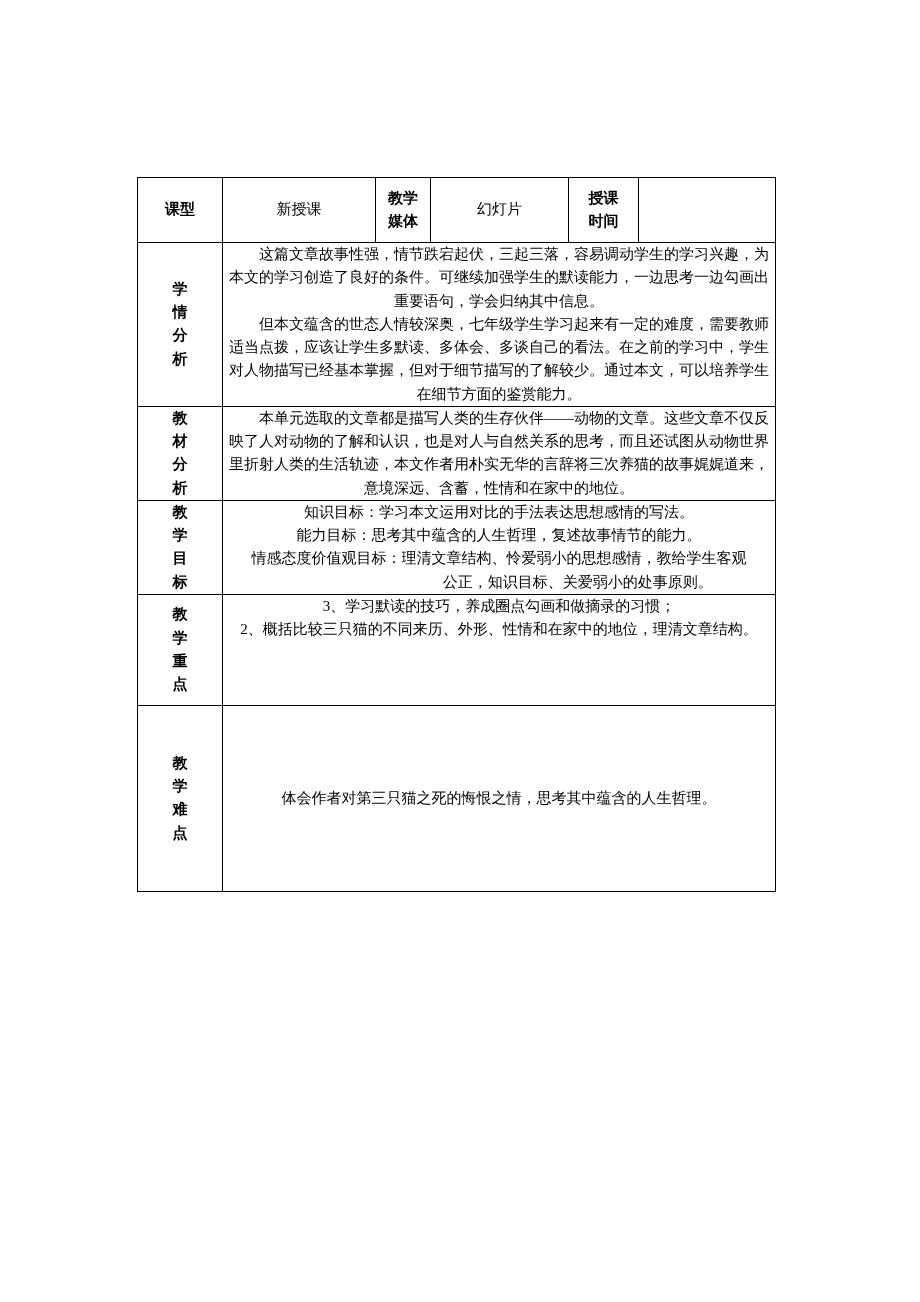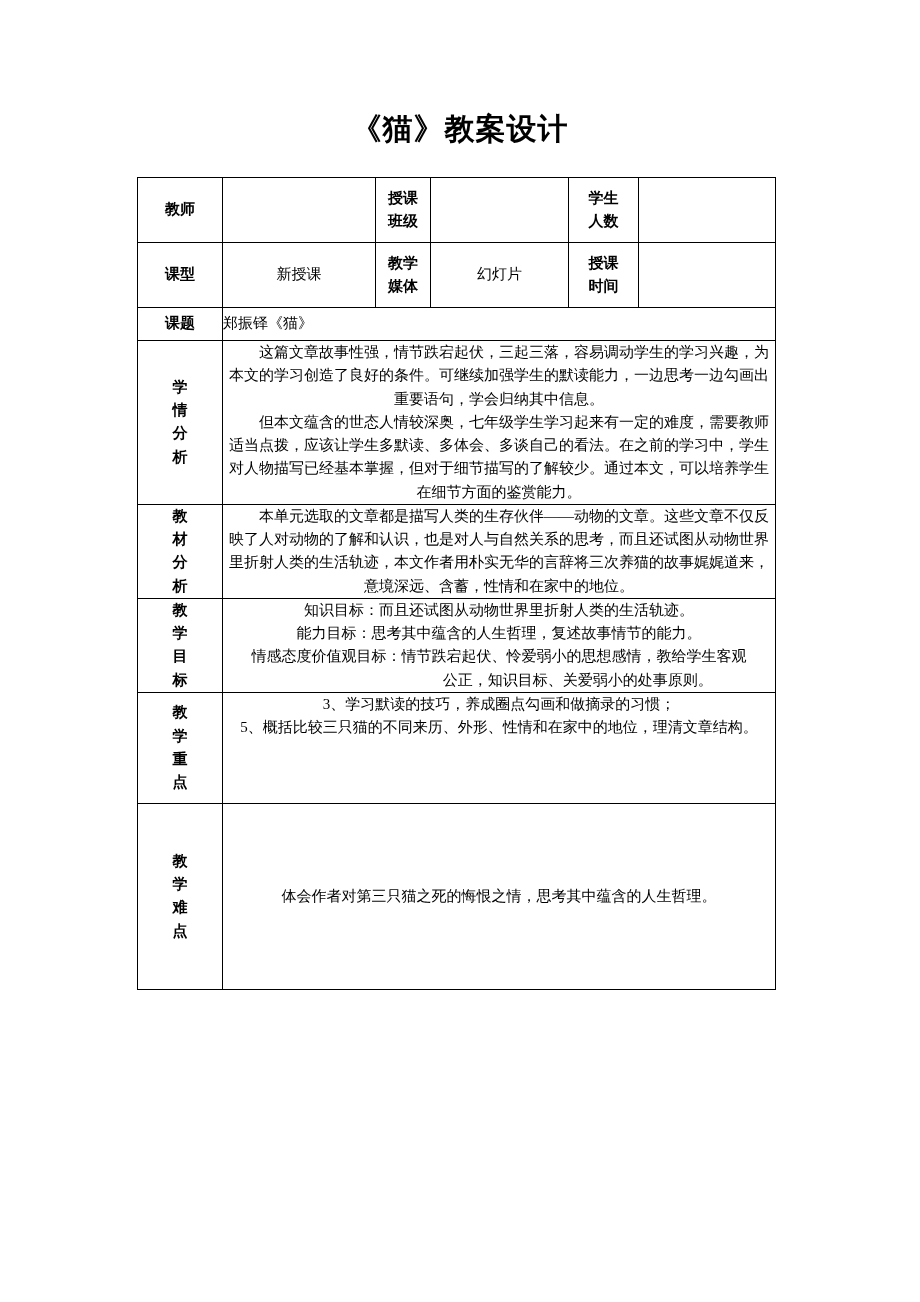--- a/index.html
+++ b/index.html
@@ -102,67 +102,48 @@
     padding-left: 18px;
     font-size: 15px;
     text-align: left;
   }
 </style>
 </head>
 <body>
 
 <div class="page">
 
-  <div class="doc-title">《猫》教案设计</div>
 
   <table class="lesson-table">
     <colgroup>
       <col style="width:85px">
       <col style="width:153px">
       <col style="width:55px">
       <col style="width:138px">
       <col style="width:70px">
       <col style="width:137px">
     </colgroup>
     <tbody>
 
-      <tr>
-        <td class="hlabel" style="height:64px">教师</td>
-        <td class="cellval"></td>
-        <td class="stack2">
-          <span>授课</span>
-          <span>班级</span>
-        </td>
-        <td class="cellval"></td>
-        <td class="stack2">
-          <span>学生</span>
-          <span>人数</span>
-        </td>
-        <td class="cellval"></td>
-      </tr>
 
       <tr>
         <td class="hlabel" style="height:64px">课型</td>
         <td class="cellval">新授课</td>
         <td class="stack2">
           <span>教学</span>
           <span>媒体</span>
         </td>
         <td class="cellval">幻灯片</td>
         <td class="stack2">
           <span>授课</span>
           <span>时间</span>
         </td>
         <td class="cellval"></td>
       </tr>
 
-      <tr>
-        <td class="hlabel" style="height:32px">课题</td>
-        <td class="topic-val" colspan="5">郑振铎《猫》</td>
-      </tr>
 
       <tr>
         <td class="vlabel">
           <span>学</span>
           <span>情</span>
           <span>分</span>
           <span>析</span>
         </td>
         <td class="body-cell" colspan="5">
           <p class="indent2">这篇文章故事性强，情节跌宕起伏，三起三落，容易调动学生的学习兴趣，为本文的学习创造了良好的条件。可继续加强学生的默读能力，一边思考一边勾画出重要语句，学会归纳其中信息。</p>
@@ -183,37 +164,37 @@
       </tr>
 
       <tr>
         <td class="vlabel">
           <span>教</span>
           <span>学</span>
           <span>目</span>
           <span>标</span>
         </td>
         <td class="body-cell" colspan="5">
-          <p>知识目标：而且还试图从动物世界里折射人类的生活轨迹。</p>
+          <p>知识目标：学习本文运用对比的手法表达思想感情的写法。</p>
           <p>能力目标：思考其中蕴含的人生哲理，复述故事情节的能力。</p>
-          <p>情感态度价值观目标：情节跌宕起伏、怜爱弱小的思想感情，教给学生客观</p>
+          <p>情感态度价值观目标：理清文章结构、怜爱弱小的思想感情，教给学生客观</p>
           <p class="goal-cont">公正，知识目标、关爱弱小的处事原则。</p>
         </td>
       </tr>
 
       <tr>
         <td class="vlabel">
           <span>教</span>
           <span>学</span>
           <span>重</span>
           <span>点</span>
         </td>
         <td class="body-cell" colspan="5" style="height:110px;vertical-align:top">
           <p>3、学习默读的技巧，养成圈点勾画和做摘录的习惯；</p>
-          <p>5、概括比较三只猫的不同来历、外形、性情和在家中的地位，理清文章结构。</p>
+          <p>2、概括比较三只猫的不同来历、外形、性情和在家中的地位，理清文章结构。</p>
         </td>
       </tr>
 
       <tr>
         <td class="vlabel" style="height:185px">
           <span>教</span>
           <span>学</span>
           <span>难</span>
           <span>点</span>
         </td>

